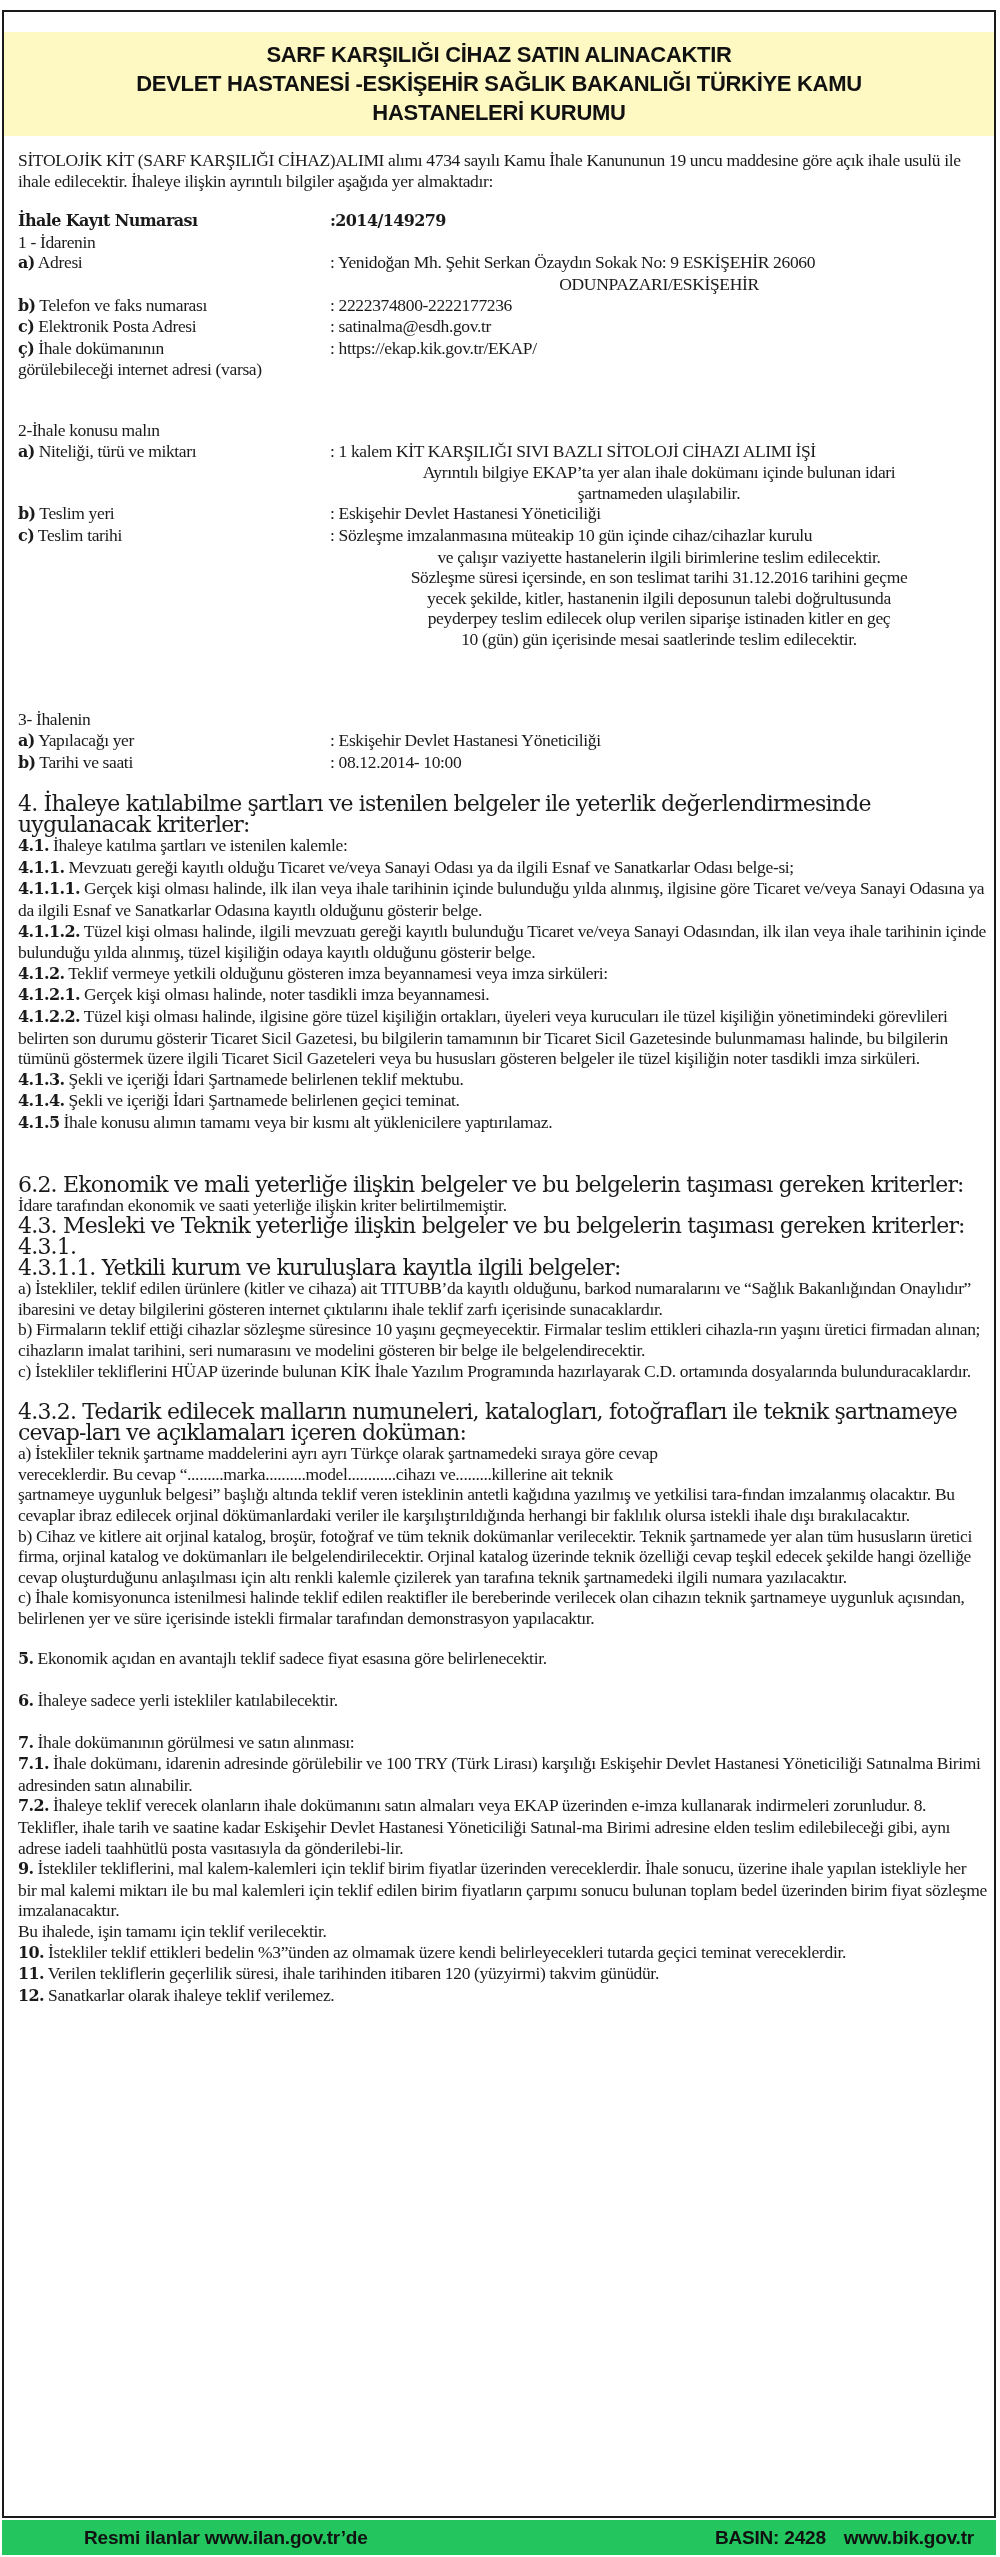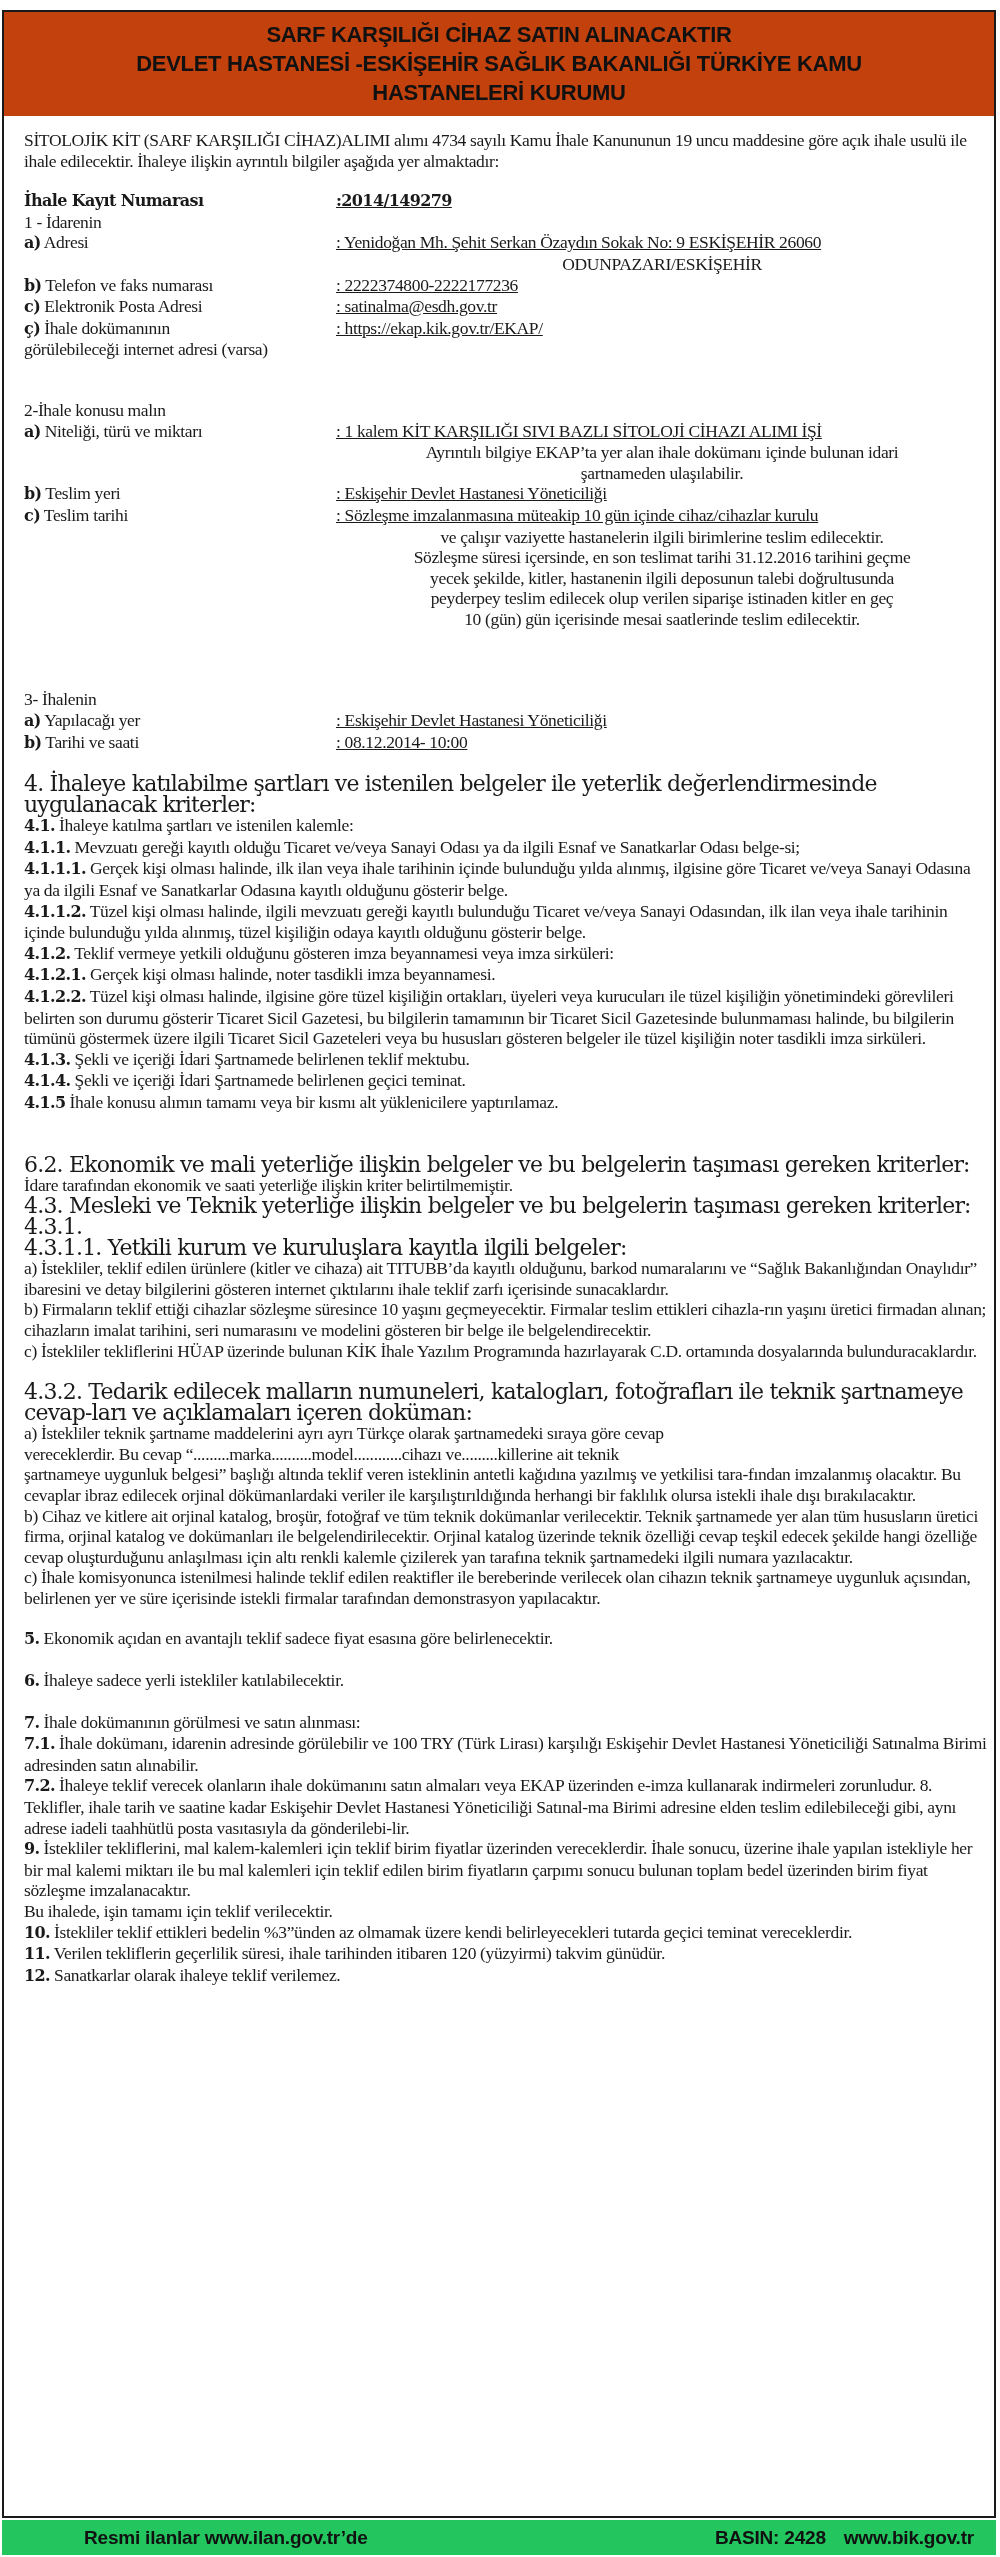--- a/index.html
+++ b/index.html
@@ -2,38 +2,38 @@
 <html><head>
 <meta charset="utf-8">
 <style>
   html, body { margin: 0; padding: 0; background: #ffffff; }
   body { width: 1000px; height: 2557px; position: relative; overflow: hidden; }
   .ad-box {
     position: absolute; left: 2px; top: 10px; width: 994px; height: 2508px;
     border: 2px solid #1a1a1a; box-sizing: border-box; background: #fff;
   }
   .ad-header {
-    background: #c2410c; height: 104px; box-sizing: border-box;
+    background: #fef9c3; height: 104px; box-sizing: border-box;
     padding-top: 8px; text-align: center;
     font-family: "Liberation Sans", sans-serif; font-weight: bold;
-    font-size: 22px; line-height: 29px; color: #111; letter-spacing: -0.3px;
+    font-size: 22px; line-height: 29px; color: #111; letter-spacing: -0.3px; margin-top: 20px;
   }
   .ad-body {
-    padding: 14px 6px 0 20px;
+    padding: 14px 6px 0 14px;
     font-family: "Liberation Serif", serif; font-size: 17.5px; line-height: 20.6px; color: #1a1a1a;
     letter-spacing: -0.35px;
   }
   .p { margin: 0; }
   .gap { height: 20px; }
   .gap-lg { height: 40px; }
   .b { font-weight: bold; font-family: "DejaVu Serif", serif; font-size: 16px; letter-spacing: -0.6px; }
   .h { font-weight: normal; font-family: "DejaVu Serif", serif; font-size: 22px; letter-spacing: -0.8px; line-height: 21px; }
   .row { display: flex; }
   .row .lbl { width: 312px; flex: none; }
-  .row .val { flex: 1; text-decoration: underline; }
+  .row .val { flex: 1; }
   .indent { padding-left: 312px; text-align: center; }
   .kayit .lbl, .kayit .val { font-weight: bold; font-family: "DejaVu Serif", serif; font-size: 16px; letter-spacing: -0.6px; }
   .footer {
     position: absolute; left: 2px; top: 2520px; width: 994px; height: 35px;
     background: #22c55e; font-family: "Liberation Sans", sans-serif; font-weight: bold;
     font-size: 19px; color: #111; letter-spacing: -0.2px;
   }
   .footer .left { position: absolute; left: 82px; top: 7px; }
   .footer .right { position: absolute; right: 22px; top: 7px; }
   .footer .right span + span { margin-left: 18px; }

